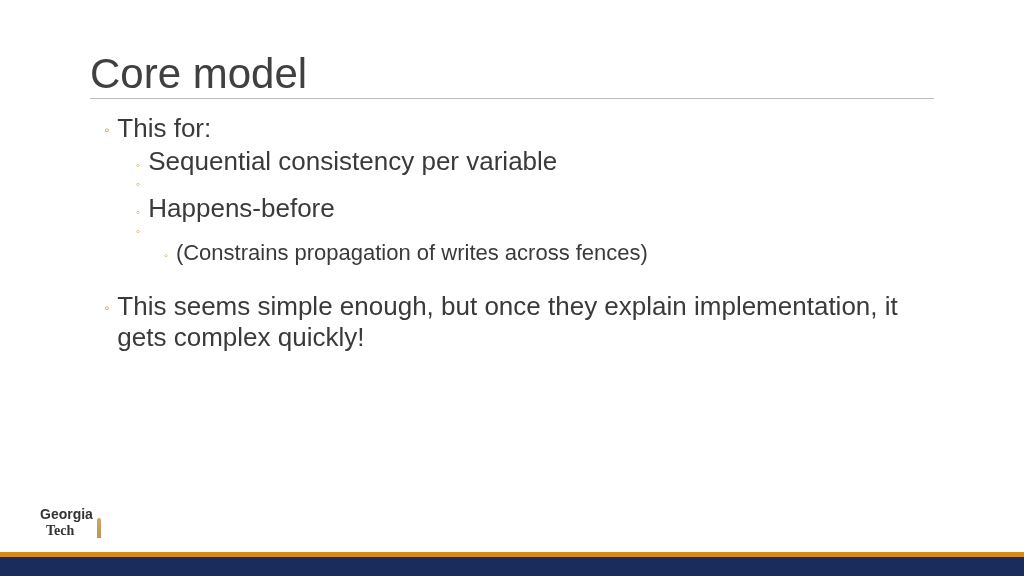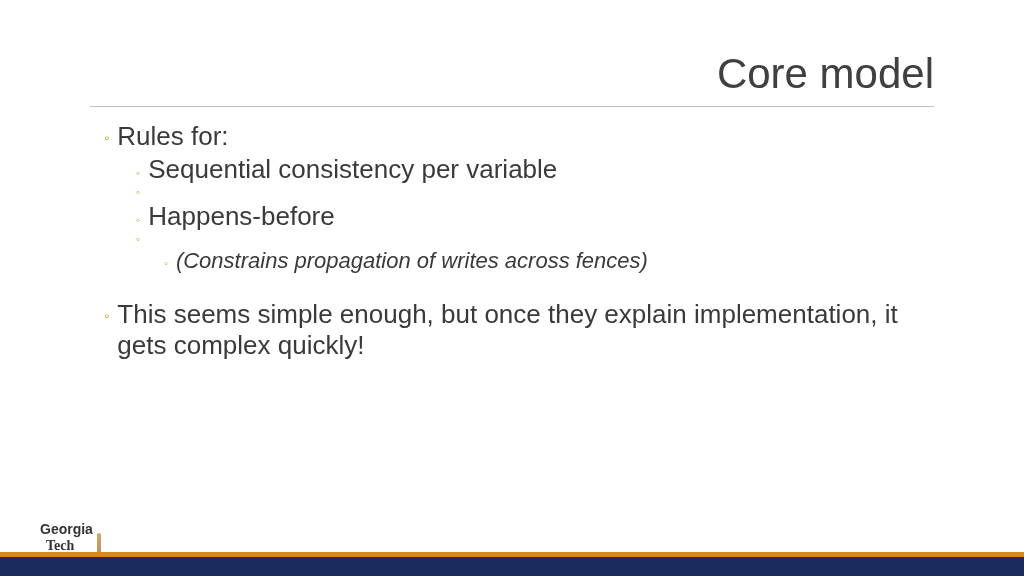--- a/index.html
+++ b/index.html
@@ -18,22 +18,20 @@
     .slide {
       width: 100%;
       height: 100%;
       padding: 50px 90px 0 90px;
       position: relative;
     }
     .title {
       font-size: 42px;
       font-weight: 300;
       color: #404040;
-      margin-bottom: 8px;
-      text-align: right;
     }
     .title-underline {
       border-bottom: 1px solid #c0c0c0;
       margin-bottom: 14px;
     }
     .content {
       color: #333;
     }
     .level1 {
       display: flex;
@@ -81,29 +79,28 @@
       font-size: 11px;
       margin-right: 8px;
       margin-left: 74px;
       position: relative;
       top: -1px;
     }
     .level3 .text {
       font-size: 22px;
       font-weight: 400;
       color: #3a3a3a;
-      font-style: italic;
     }
     .spacer {
       height: 24px;
     }
     .logo {
       position: absolute;
       left: 40px;
-      bottom: 23px;
+      bottom: 38px;
       display: flex;
       align-items: flex-end;
     }
     .logo-text {
       font-family: Arial, sans-serif;
       font-weight: bold;
       font-size: 14px;
       color: #333;
       line-height: 1.1;
     }
@@ -142,21 +139,21 @@
 </head>
 <body>
 
 <div class="slide">
   <h1 class="title">Core model</h1>
   <div class="title-underline"></div>
 
   <div class="content">
     <div class="level1">
       <span class="bullet">◦</span>
-      <span class="text">Rules for:</span>
+      <span class="text">This for:</span>
     </div>
 
     <div class="level2">
       <span class="bullet">◦</span>
       <span class="text">Sequential consistency per variable</span>
     </div>
 
     <div class="level2">
       <span class="bullet">◦</span>
     </div>

